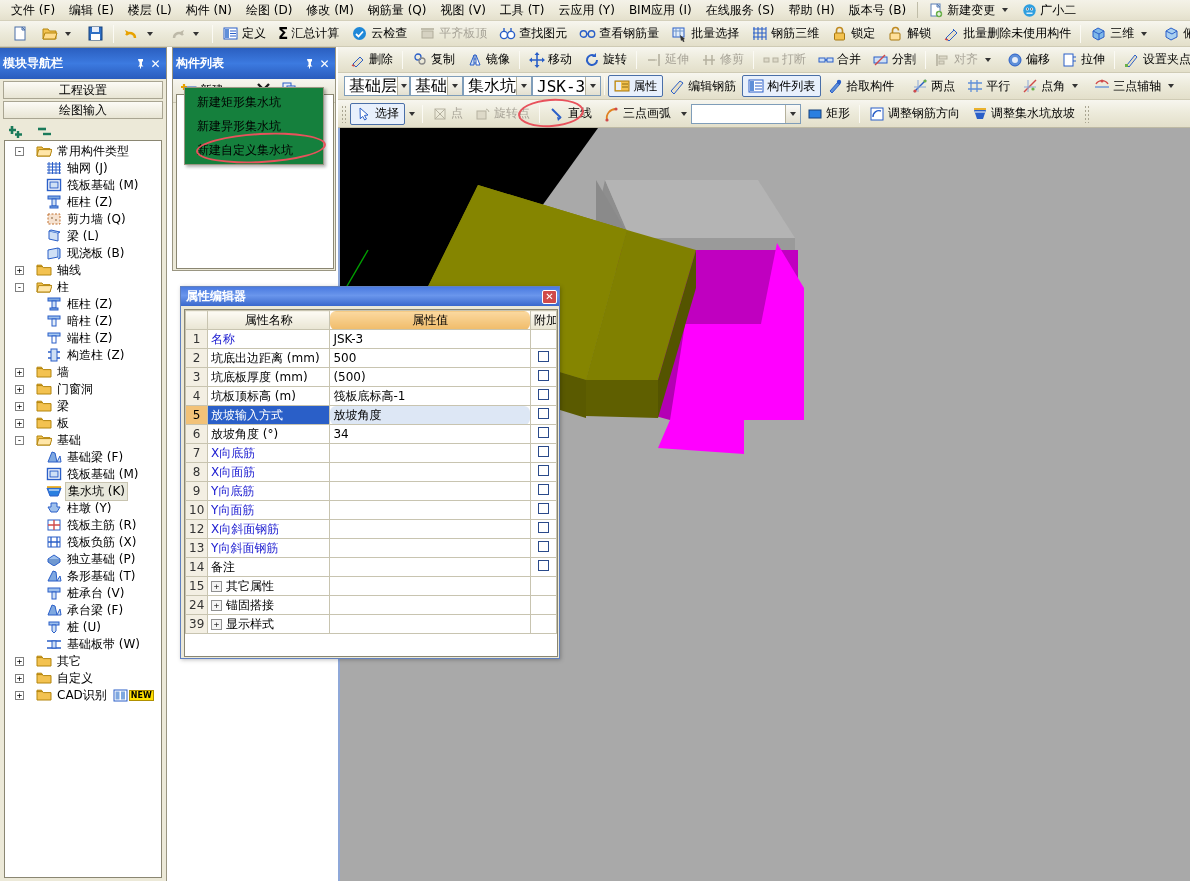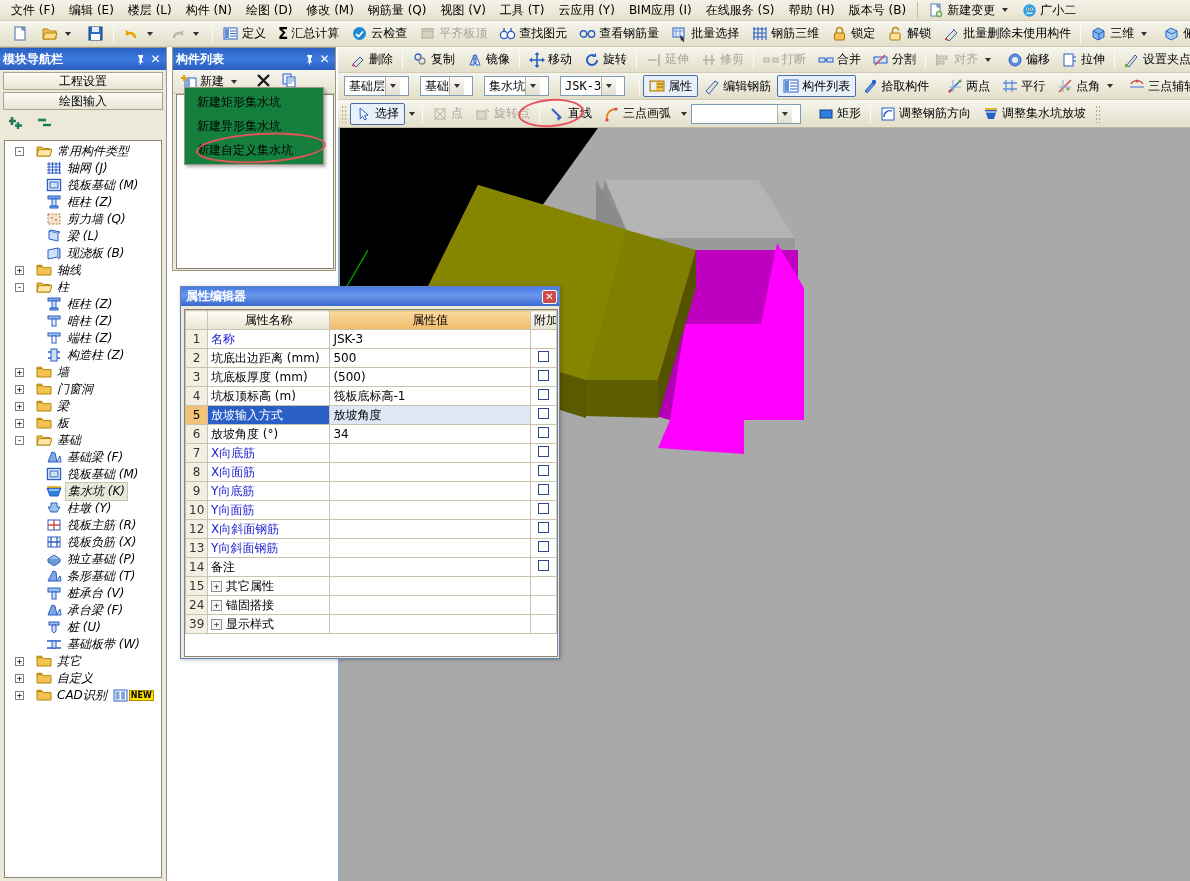--- a/index.html
+++ b/index.html
@@ -49,33 +49,33 @@
   .tbtn.active { background: #e8f0fc; border: 1px solid #4a6fa8; }
   .tsep { width: 1px; height: 18px; background: #c3bfa9; margin: 0 3px; border-right:1px solid #fbfaf4;}
   .grip { width:6px;height:18px;margin:0 3px;
     background-image: radial-gradient(circle, #a9a591 1px, transparent 1px);
     background-size: 3px 4px; }
   .tcaret { width:0;height:0;border-left:3.5px solid transparent;border-right:3.5px solid transparent;border-top:4px solid #333; margin:0 4px; }
 
   .combo {
     display:inline-flex; align-items:center; justify-content:space-between;
     height: 20px; background:#fff; border:1px solid #7f9db9;
-    font-size: 12px; padding: 0 8px 0 4px; color:#000; margin-right: 11px;
+    font-size: 16px; padding: 0 0 0 4px; color:#000; margin-right: 0;
   }
   .combo .cbtn {
     width: 15px; height: 18px; background: linear-gradient(to bottom,#fbfbf8,#e3e0d0);
     border-left: 1px solid #b5b19c; display:flex;align-items:center;justify-content:center;
   }
   .combo .cbtn i { width:0;height:0;border-left:3.5px solid transparent;border-right:3.5px solid transparent;border-top:4px solid #333; display:block;}
 
   
   .panel { position: absolute; background: #ece9d8; border: 1px solid #9a9682; }
   #navpanel { left: 0; top: 47px; width: 167px; height: 834px; border-left:none; border-bottom:none;}
   .panel-title {
-    height: 22px; background: linear-gradient(to bottom,#2b5fc0,#3c7ae0 50%, #2a5cbd);
+    height: 31px; background: linear-gradient(to bottom,#2b5fc0,#3c7ae0 50%, #2a5cbd);
     color: #fff; font-weight: bold; font-size: 12px;
     display:flex; align-items:center; padding: 0 3px;
   }
   .panel-title .ttl { flex: 1; }
   .pt-btn { width: 15px; height: 15px; display:flex;align-items:center;justify-content:center; color:#fff; font-size:12px; }
   .navbtn {
     margin: 2px 3px 0 3px; height: 18px; background: linear-gradient(to bottom,#fcfbf6,#e8e5d4);
     border: 1px solid #a9a592; display:flex;align-items:center;justify-content:center;
     font-size:12px; color:#000;
   }
@@ -90,21 +90,21 @@
   .tbox {
     width:9px;height:9px;border:1px solid #808080;background:#fff;
     font-size:9px;line-height:7px;text-align:center;color:#000;
     margin-right:2px; flex:none; font-family:"DejaVu Sans Mono", monospace;
   }
   .tspacer { width:11px; flex:none; }
   .tdots { width:10px; height:17px; flex:none;
     background-image: radial-gradient(circle, #b0b0b0 0.5px, transparent 0.6px);
     background-size: 2px 2px; }
   .ticon { width:16px;height:15px;flex:none;margin-right:3px; position:relative; }
-  .tlabel { padding: 0 2px; color:#000;font-style:italic; }
+  .tlabel { padding: 0 2px; color:#000; }
   .tlabel.sel { background:#e8e8dc; border:1px solid #c8c4b0; padding:0 2px;}
 
   
   #complist { left: 172px; top: 47px; width: 164px; height: 224px; }
   .cl-toolbar { height:24px; display:flex; align-items:center; gap:11px; padding:2px 4px;
     background: linear-gradient(to bottom,#f6f5ee,#e6e3d2); border-bottom:1px solid #c9c5b0;}
   .cl-body { position:absolute; left:3px; top:46px; width:158px; height:175px; background:#fff; border:1px solid #8a8672; }
   .sunicon { width:13px;height:13px;flex:none;position:relative;}
 
   
@@ -142,21 +142,21 @@
     position:absolute; left:3px; top:22px; width:374px; height:348px;
     background:#fff; border:1px solid #8a8672; overflow:hidden;
   }
   table.petab { border-collapse: collapse; width: 100%; font-size:12px; table-layout: fixed;}
   table.petab th, table.petab td {
     border: 1px solid #c8c4b0; padding: 0 3px; height:19px; text-align:left; font-weight:normal;
     overflow:hidden; white-space:nowrap;
   }
   .col-no { width: 22px; text-align:center !important; background:#f3efe3; color:#333; }
   .col-name { width: 122px; }
-  .col-val { width: 200px; }
+  .col-val { width: 200px; border-radius: 6px; }
   .col-add { width: 26px; text-align:center !important; }
   th.h-no { background: linear-gradient(to bottom,#fdfbf4,#e9e5d3); }
   th.h-name { background: linear-gradient(to bottom,#fdfbf4,#e9e5d3); text-align:center !important; }
   th.h-val { background: linear-gradient(to bottom,#fbd9a0,#f0bc6a); text-align:center !important; }
   th.h-add { background: linear-gradient(to bottom,#fdfbf4,#e9e5d3); text-align:center !important; }
   td.nm { text-align:center; }
   td.nm.blue { color:#1a1ad0; }
   td.nm.blk { color:#000; }
   tr.selrow td.col-no { background:#f2c278; color:#000; }
   tr.selrow td.nm { background:#2a5fc8; color:#fff; }

